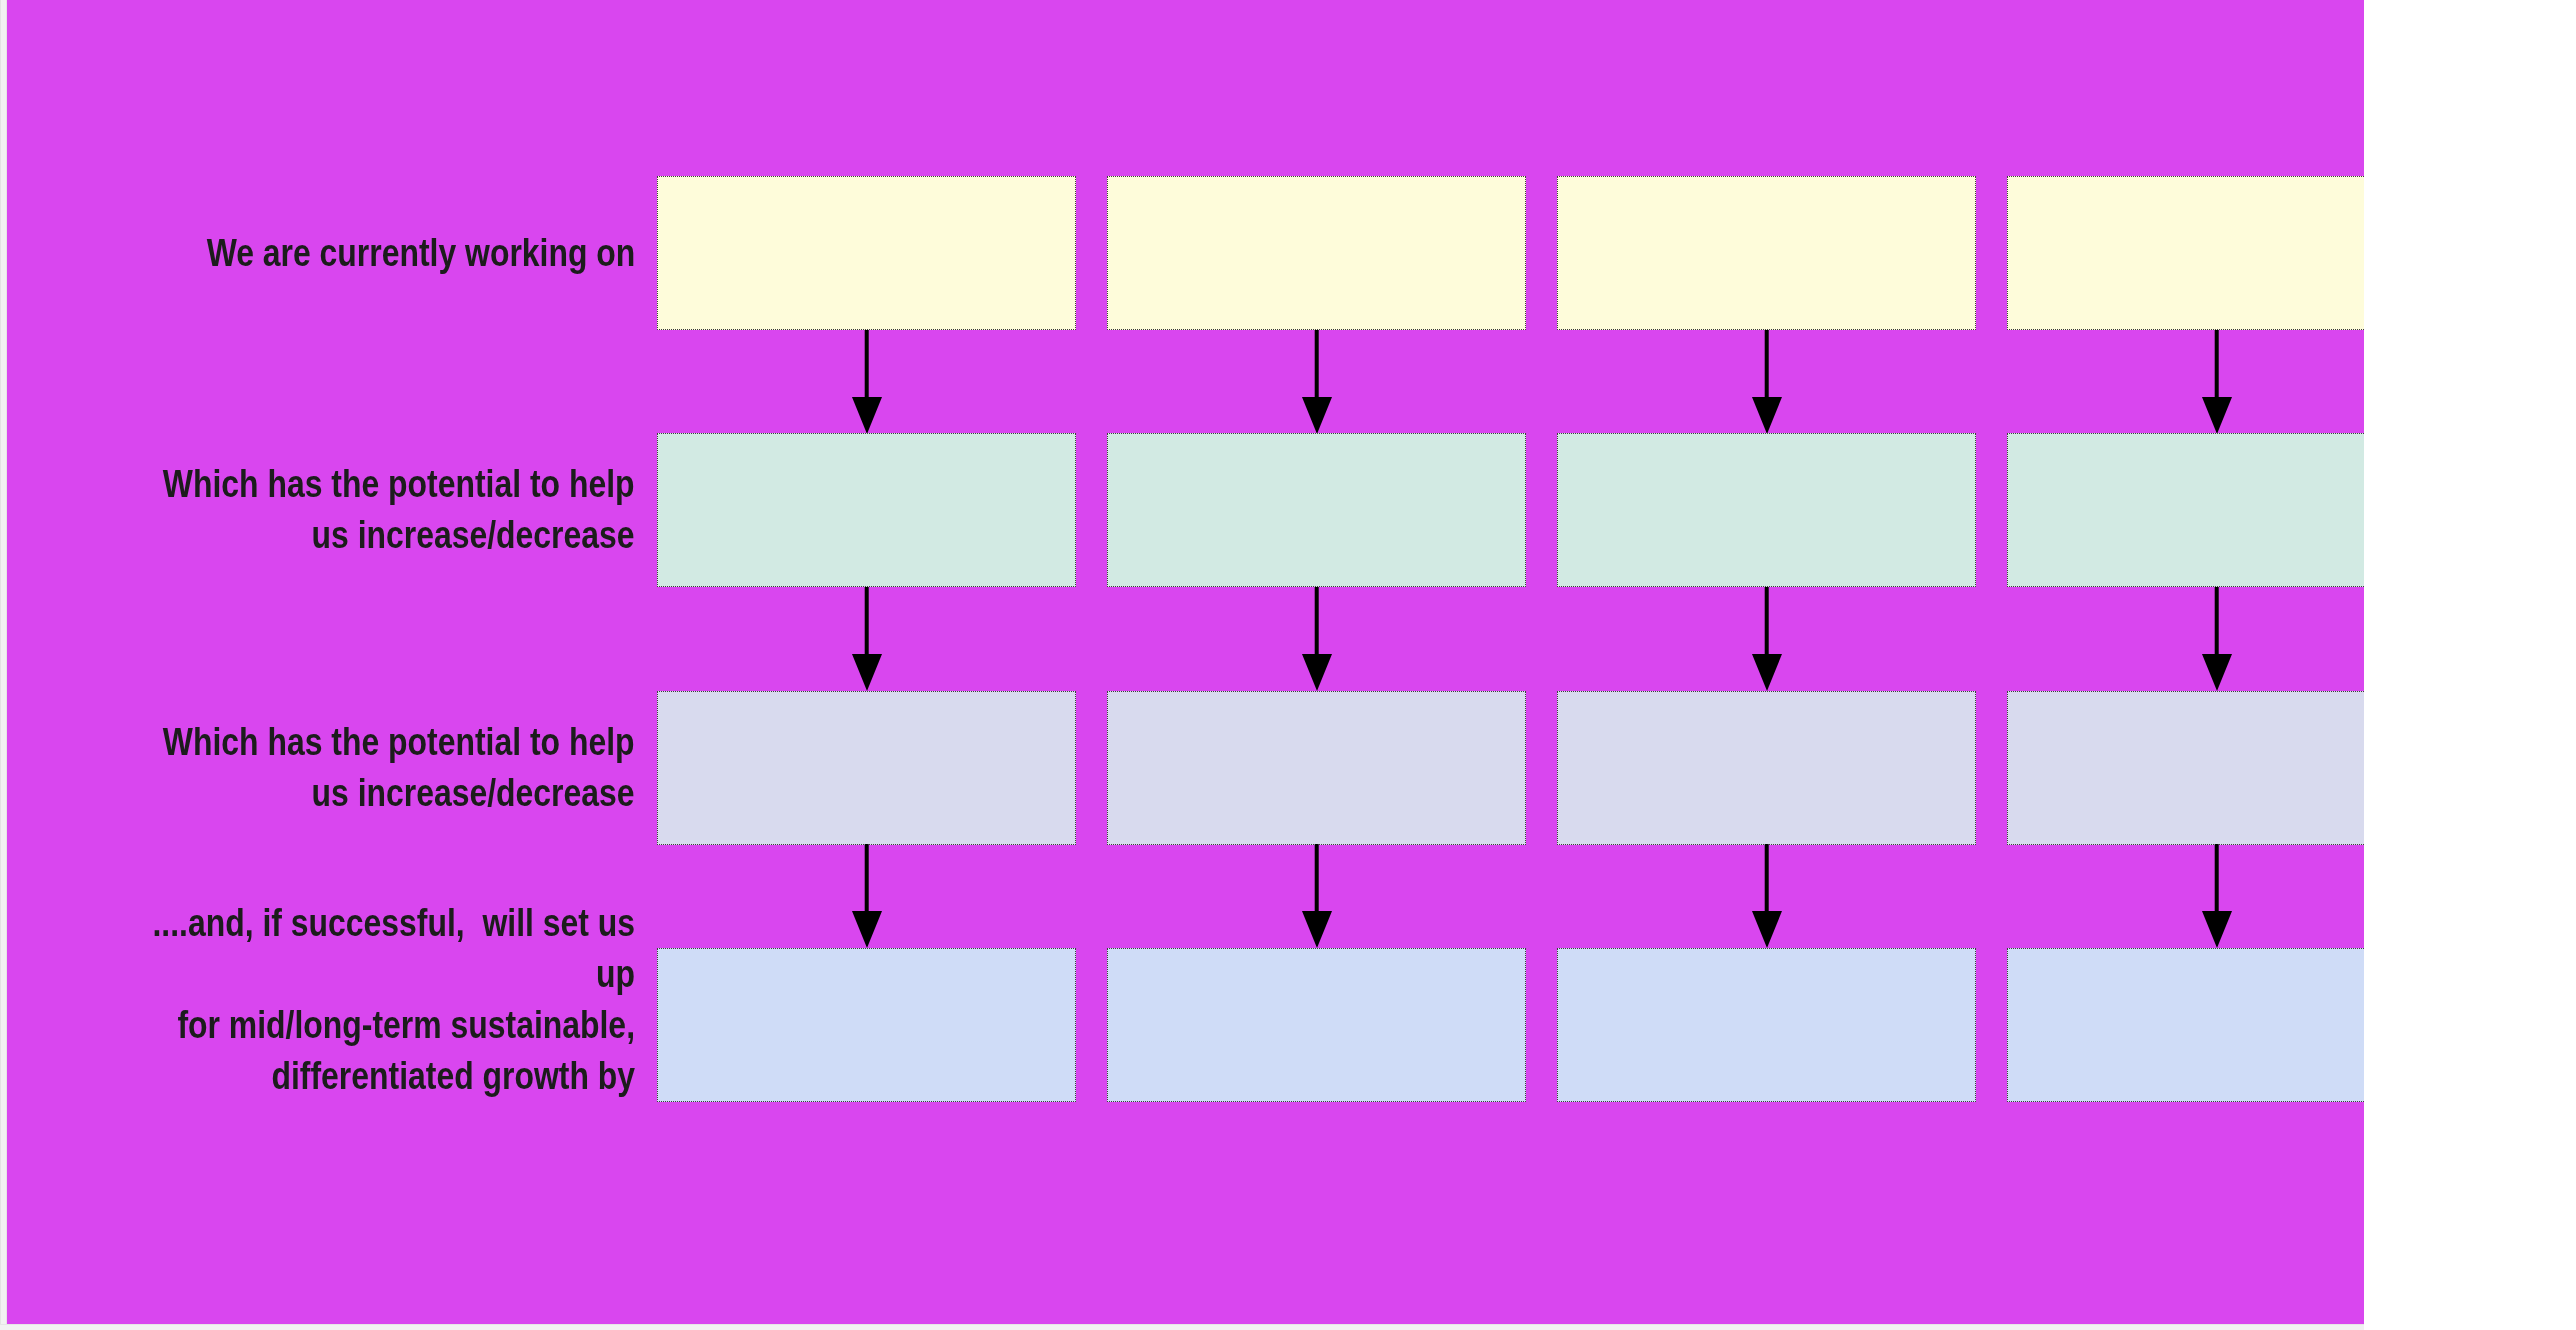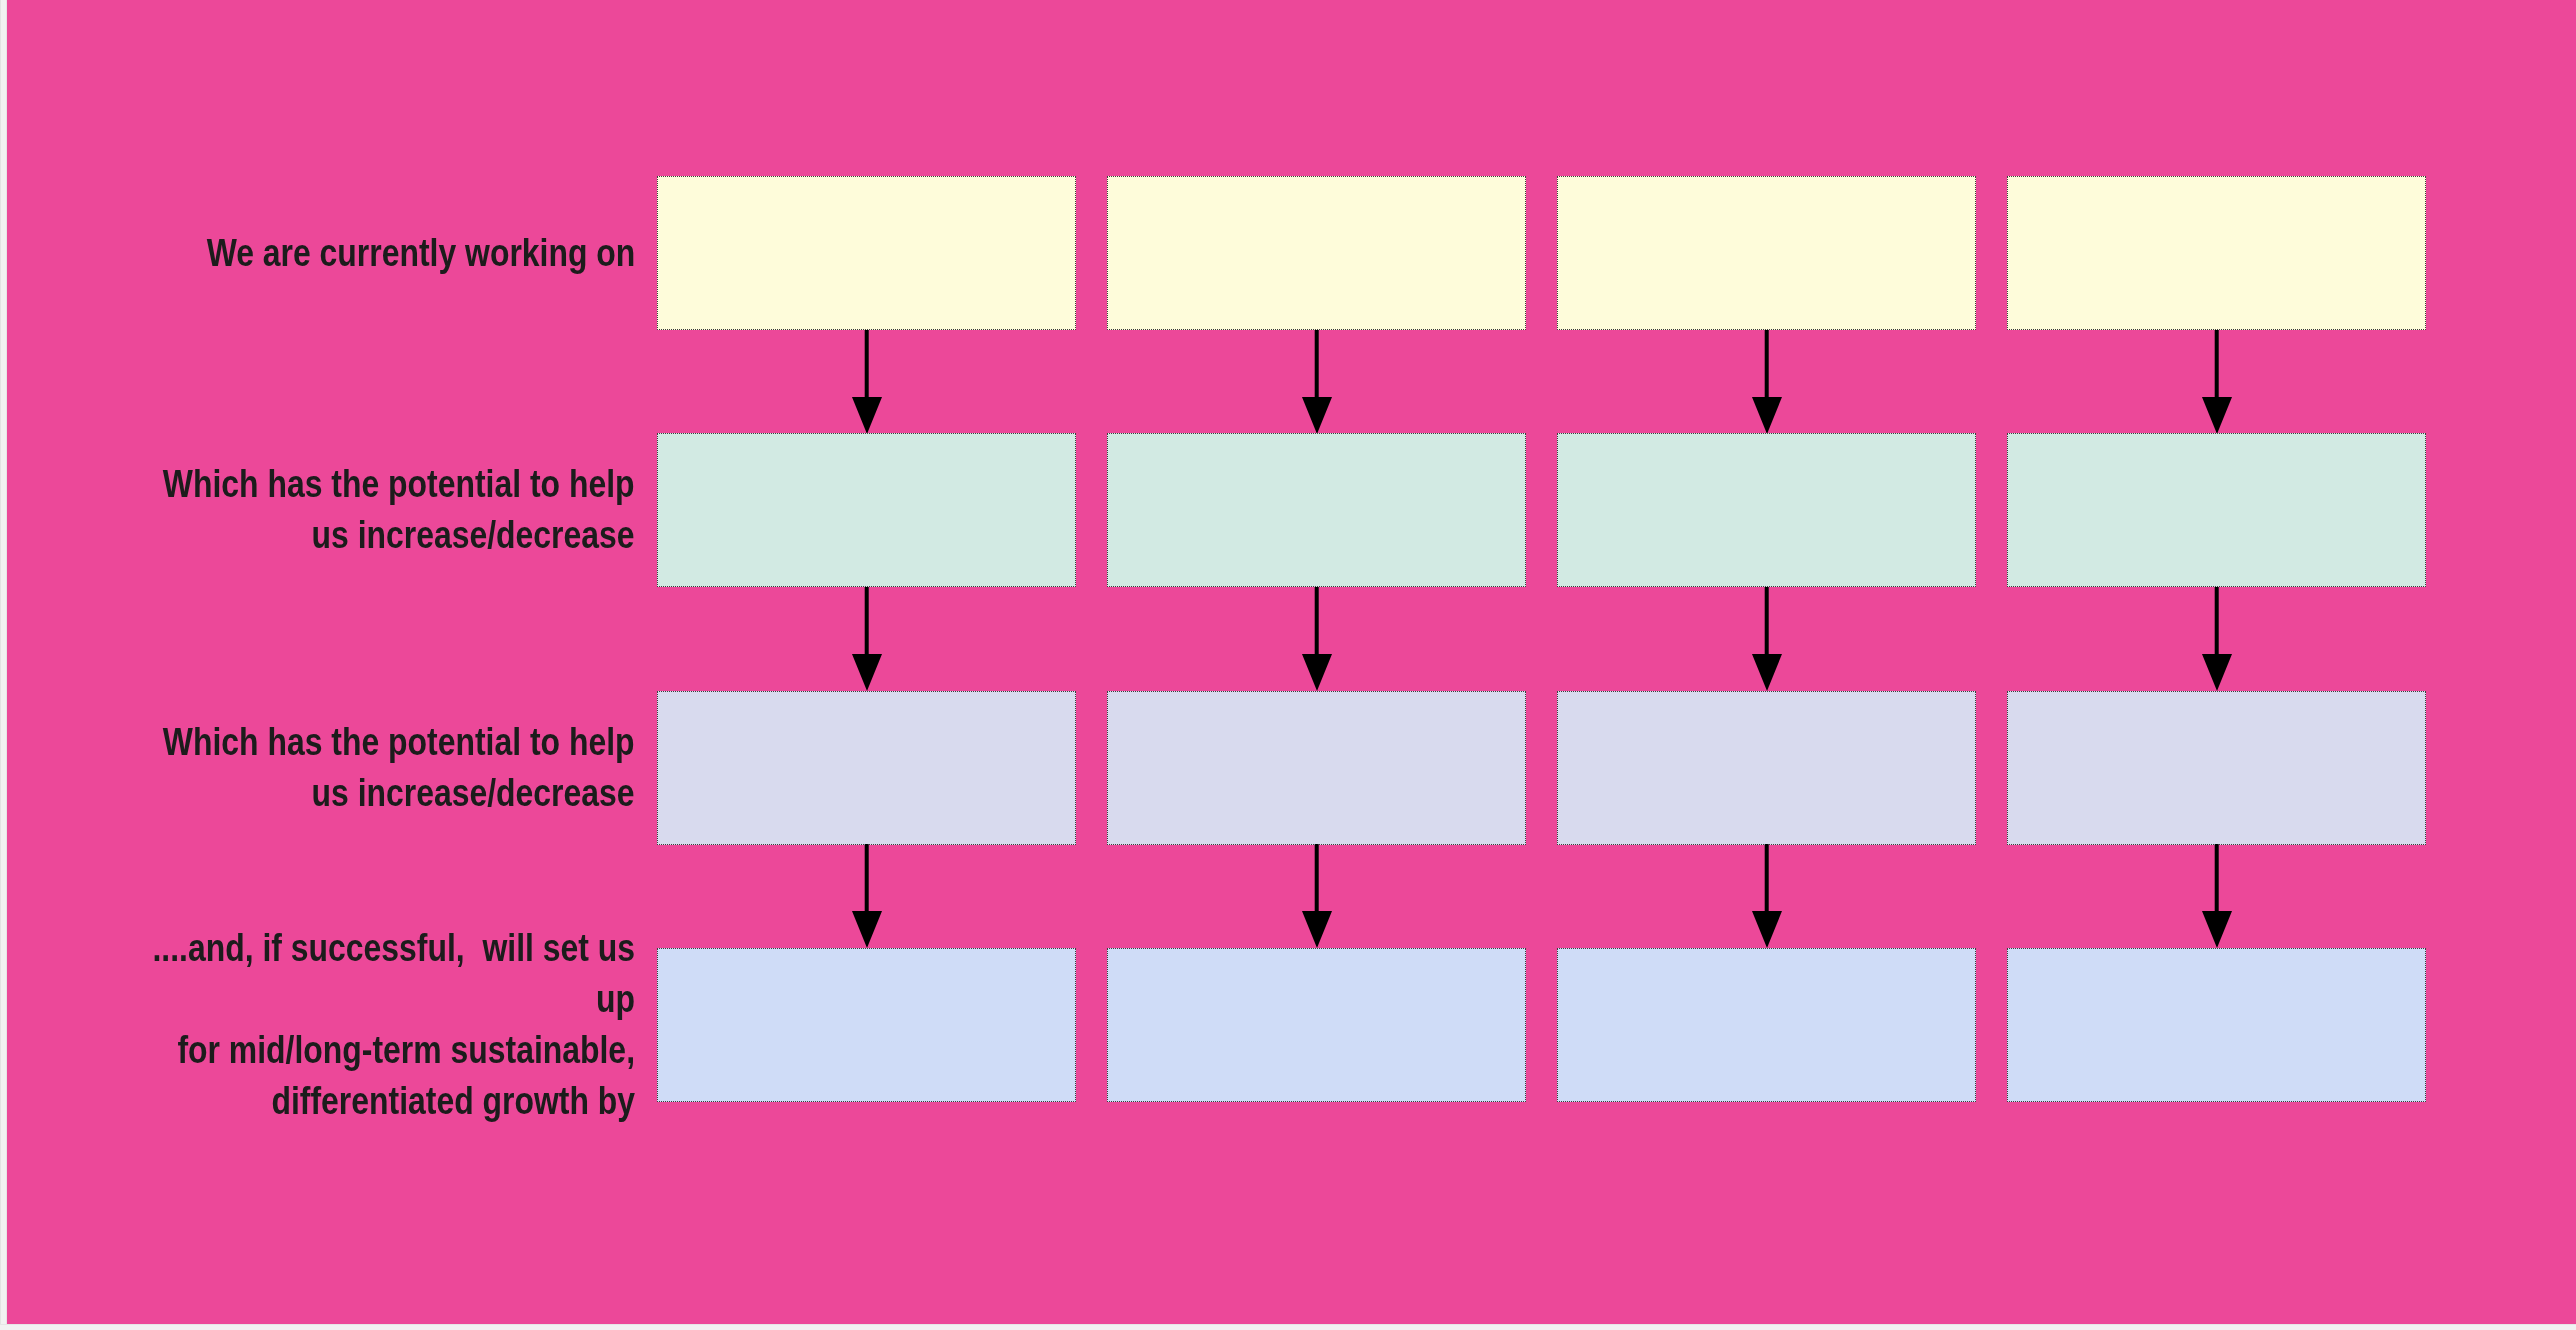--- a/index.html
+++ b/index.html
@@ -1,19 +1,19 @@
 <!DOCTYPE html>
 <html style="font-size:15px"><head>
 <meta charset="utf-8">
 <style>
   html,body{margin:0;padding:0;background:#ffffff;}
   .canvas{
     position:relative;
-    width:2576px;height:1331px;
-    background:#ec4899;
+    width:2364px;height:1331px;
+    background:#d946ef;
     font-family:"Liberation Sans", sans-serif;
     overflow:hidden;
   }
   
   .edge-left{
     position:absolute;left:0;top:0;width:6.5px;height:100%;
     background:#f2f2f2;border-right:0.9px solid #e6e6e6;border-left:1.9px solid #e3e3e3;
     box-sizing:border-box;
   }
   .edge-bottom{
@@ -81,21 +81,21 @@
     <span class="txt">We are currently working on</span>
   </div>
   <div class="row-label r2" style="color: rgb(28, 28, 28);">
     <span class="txt">Which has the potential to help
 us increase/decrease</span>
   </div>
   <div class="row-label r3" style="color: rgb(28, 28, 28);">
     <span class="txt">Which has the potential to help
 us increase/decrease</span>
   </div>
-  <div class="row-label r4" style="color: rgb(28, 28, 28);">
+  <div class="row-label r4" style="color: rgb(28, 28, 28); align-items: flex-end;">
     <span class="txt">....and, if successful,  will set us up
 for mid/long-term sustainable,
 differentiated growth by</span>
   </div>
 
   <div class="box-row r1">
     <div class="box" style="background-color: rgb(254, 252, 218); border-color: rgb(60, 60, 60);"></div>
     <div class="box" style="background-color: rgb(254, 252, 218); border-color: rgb(60, 60, 60);"></div>
     <div class="box" style="background-color: rgb(254, 252, 218); border-color: rgb(60, 60, 60);"></div>
     <div class="box" style="background-color: rgb(254, 252, 218); border-color: rgb(60, 60, 60);"></div>

